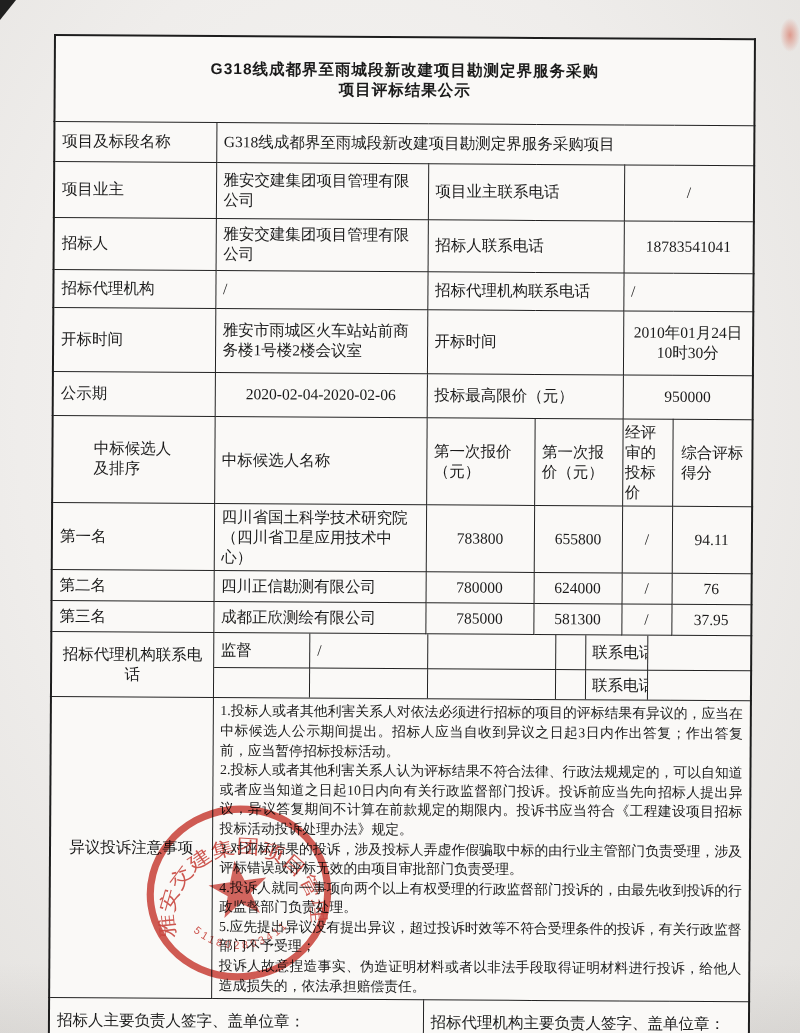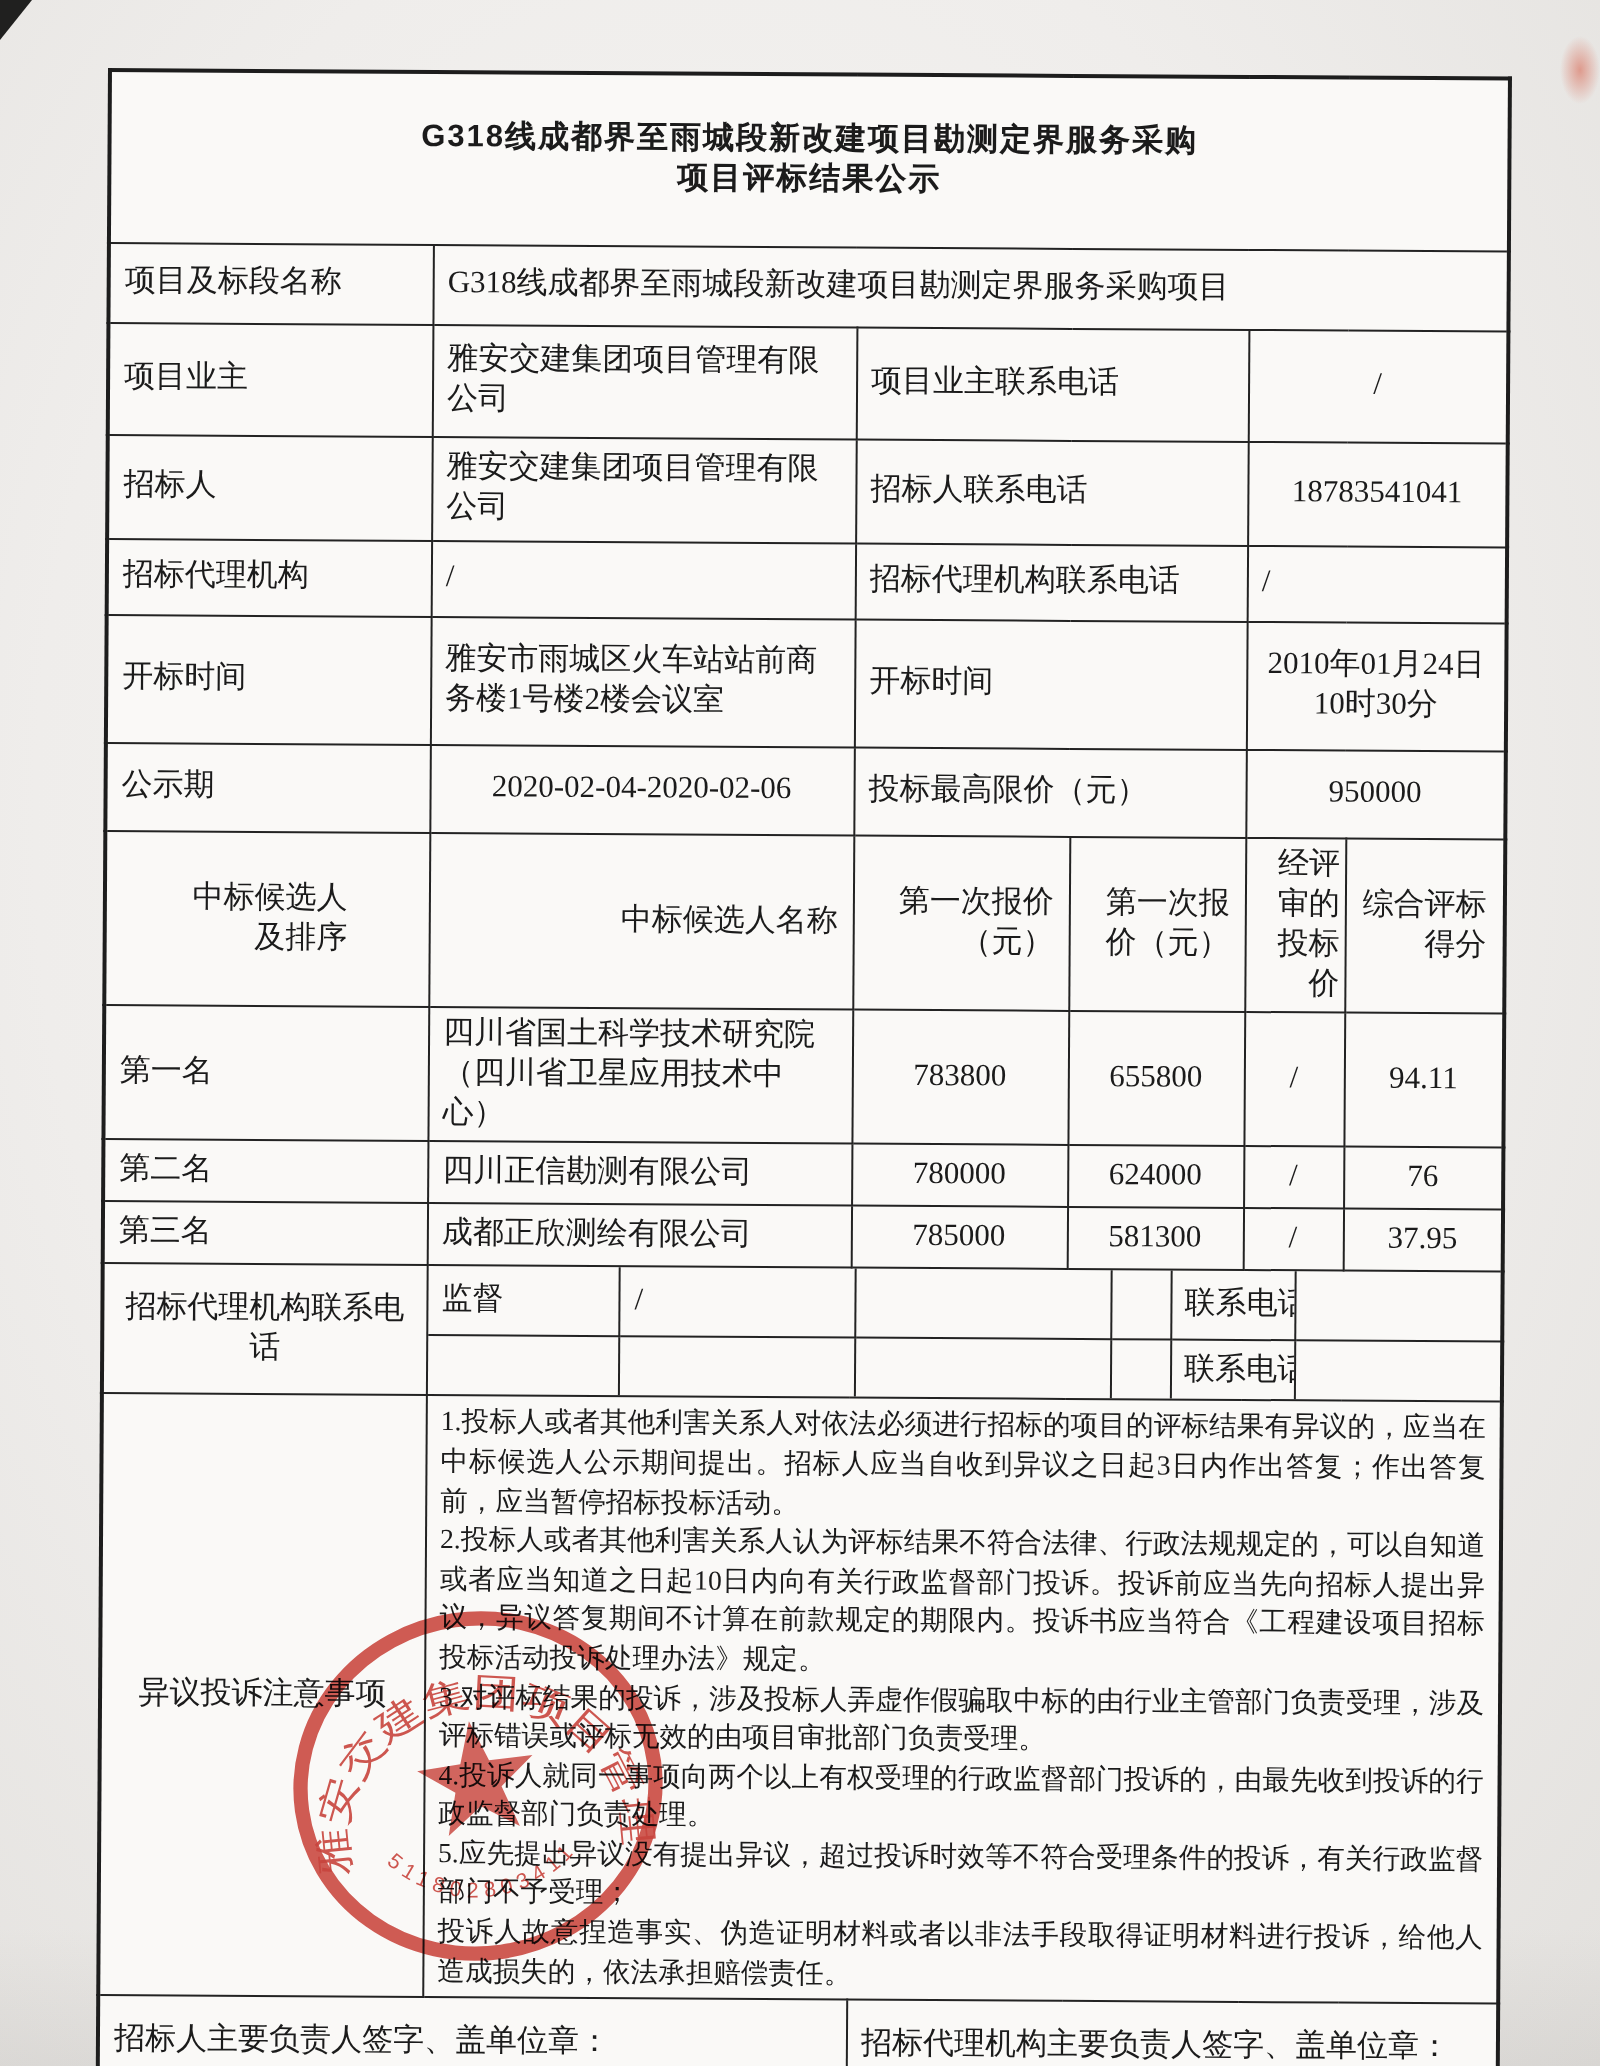--- a/index.html
+++ b/index.html
@@ -35,21 +35,21 @@
     word-break:break-all;
   }
   td.title-cell{
     text-align:center;font-family:"Liberation Sans", sans-serif;
     font-weight:bold;font-size:26px;line-height:1.55;letter-spacing:1px;
     padding:8px 4px;
   }
   .lbl{font-size:16px;}
   .ctr{text-align:center;}
   .num{font-size:15.5px;text-align:center;}
-  .hdr{text-align:right;font-size:16px;}
+  .hdr{text-align:left;font-size:16px;}
   .w76{max-width:80px;margin:0 auto;font-family:Liberation Mono, monospace;}
   .w62{max-width:62px;margin:16px auto;}
   table.sub{
     width:100%;border-collapse:collapse;table-layout:fixed;height:100%;
   }
   table.sub td{border:1.6px solid #232323;}
   table.sub tr td:first-child{border-left:none;}
   table.sub tr td:last-child{border-right:none;}
   table.sub tr:first-child td{border-top:none;}
   table.sub tr:last-child td{border-bottom:none;}

